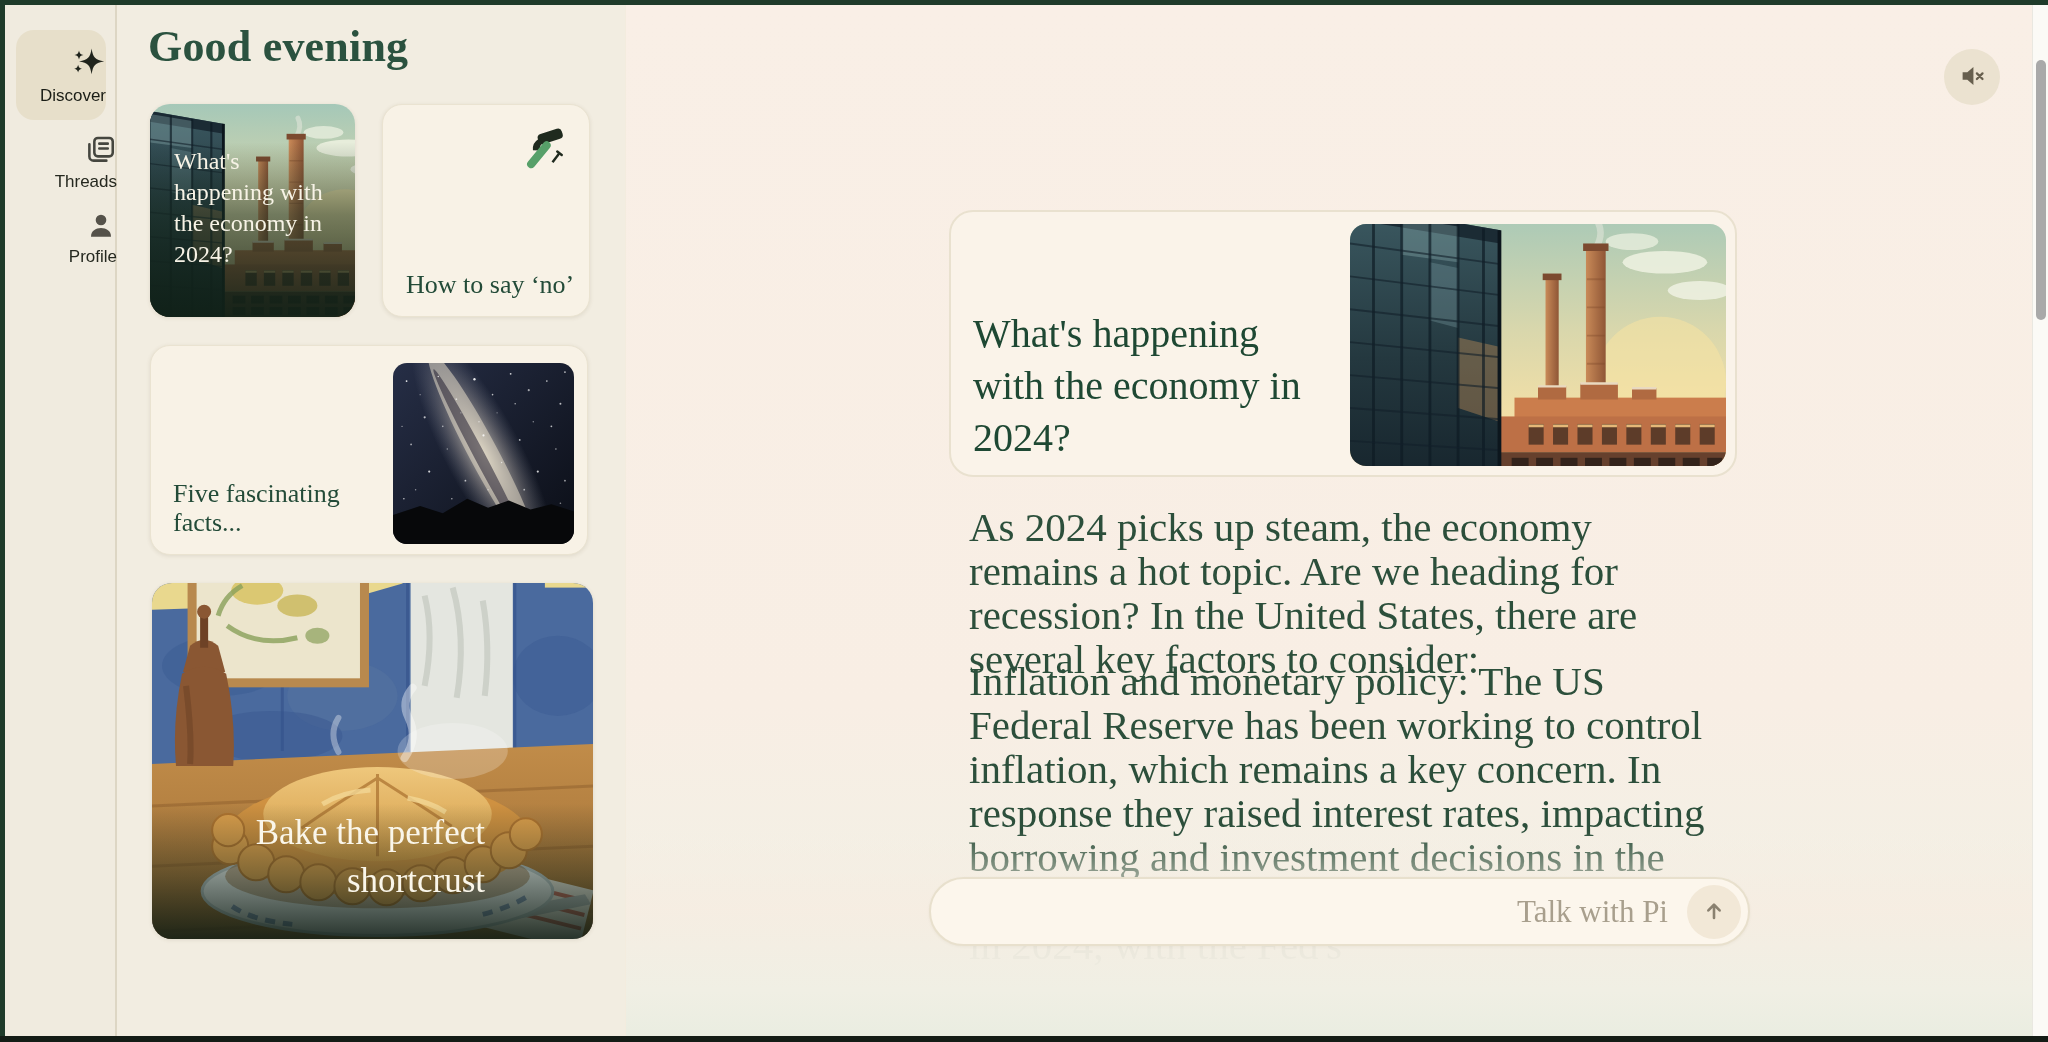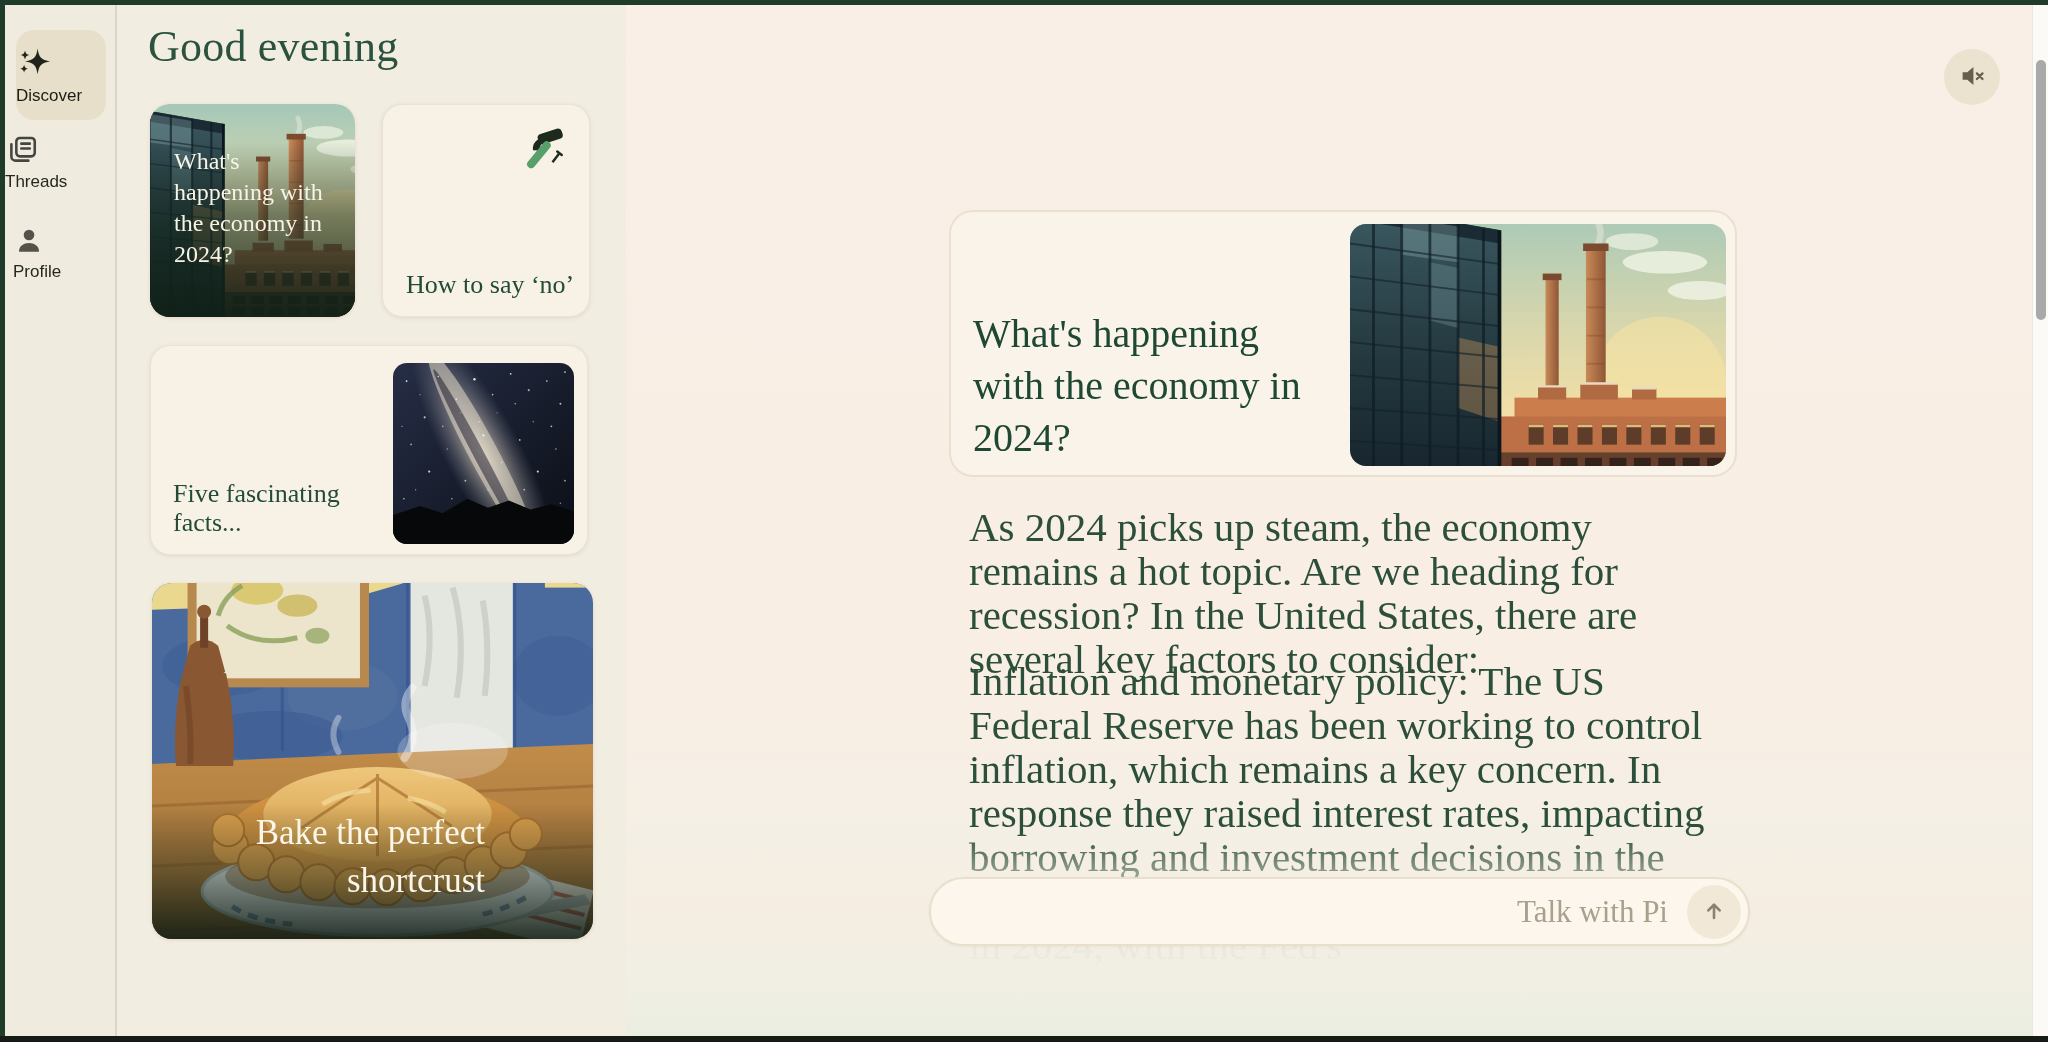--- a/index.html
+++ b/index.html
@@ -14,41 +14,41 @@
   .frame-left   { position:absolute; left:0; top:0; width:5px; height:100%; background:#1f3b2a; z-index:60; }
   .frame-bottom { position:absolute; left:0; bottom:0; width:100%; height:6px; background:#141c15; z-index:60; }
 
   
   .sidebar {
     position:absolute; left:5px; top:5px; bottom:6px; width:112px;
     background:#f0ebdf; border-right:2px solid #ddd6c4; z-index:10;
   }
   .nav-item {
     position:absolute; left:0; width:112px;
-    display:flex; flex-direction:column; align-items:flex-start; gap:5px;
+    display:flex; flex-direction:column; align-items:flex-end; gap:5px;
     cursor:pointer; font-family:"Liberation Sans", sans-serif;
     font-size:17px; color:#25281f;
   }
   .nav-item svg { display:block; }
   .nav-discover {
     top:25px; left:11px; width:90px; height:90px;
     background:#e7dfca; border-radius:18px; justify-content:center;
     color:#1a1d16;
   }
   .nav-threads { top:128px; }
-  .nav-profile { top:220px;margin-left:8px; }
+  .nav-profile { top:205px; }
 
   
   .discover-panel {
     position:absolute; left:117px; top:5px; bottom:6px; width:508px;
     background:#f2ede1; z-index:5;
   }
   .greeting {
     position:absolute; left:31px; top:16px;
-    font-size:44px; font-weight:400; color:#2b523f; letter-spacing:.2px;
+    font-size:44px; font-weight:700; color:#2b523f; letter-spacing:.2px;
   }
   .card {
     position:absolute; border-radius:20px; overflow:hidden; cursor:pointer;
     box-shadow:0 1px 4px rgba(90,70,40,.12);
   }
   .card-light { background:#f8f2e6; border:1px solid #eae3d1; }
   .card-scene { position:absolute; inset:0; width:100%; height:100%; }
   .card-1 { left:33px;  top:99px;  width:205px; height:213px; }
   .card-2 { left:265px; top:99px;  width:208px; height:213px; }
   .card-3 { left:33px;  top:340px; width:438px; height:210px; }

